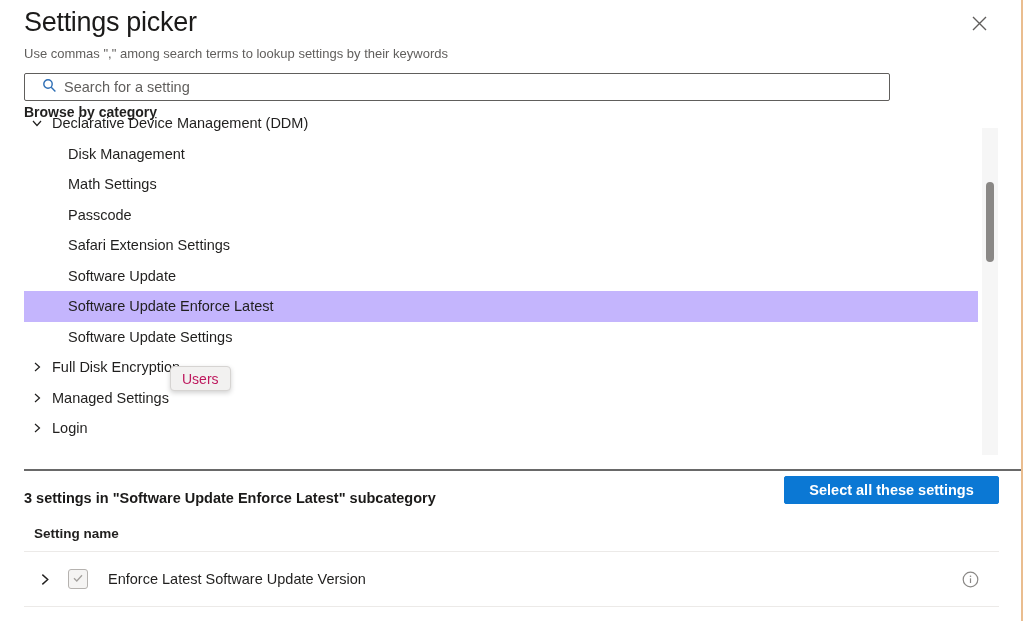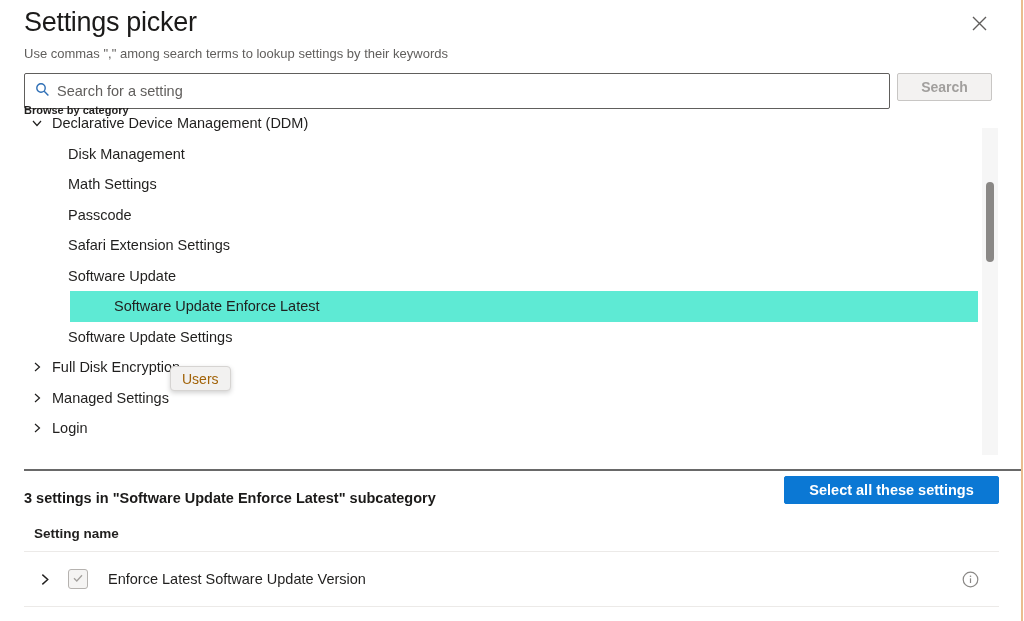--- a/index.html
+++ b/index.html
@@ -5,35 +5,35 @@
   * { margin:0; padding:0; box-sizing:border-box; }
   html,body { background:#fff; }
   body { font-family:"Liberation Sans", sans-serif; }
   .dialog { position:relative; width:1024px; height:621px; background:#ffffff; overflow:hidden; }
   .edge-line { position:absolute; top:0; bottom:0; right:1px; width:2px; background:#eabd8f; }
 
   .title { position:absolute; left:24px; top:7px; font-size:27px; font-weight:400; color:#1b1a19; letter-spacing:-0.3px; }
   .close-btn { position:absolute; left:967px; top:13px; width:24px; height:24px; display:flex; align-items:center; justify-content:center; cursor:pointer; background:none; border:none; }
   .subtitle { position:absolute; left:24px; top:46px; font-size:13px; color:#605e5c; }
 
-  .search-box { position:absolute; left:24px; top:73px; width:866px; height:36px; border:1px solid #605e5c; border-radius:2px; background:#fff; display:flex; align-items:center; padding-left:10px; }
+  .search-box { position:absolute; left:24px; top:73px; width:866px; height:28px; border:1px solid #605e5c; border-radius:2px; background:#fff; display:flex; align-items:center; padding-left:17px; }
   .search-box svg { flex:0 0 auto; }
   .search-box input { border:none; outline:none; flex:1; height:24px; margin-left:7px; font-size:14.5px; font-family:"Liberation Sans",sans-serif; color:#201f1e; background:transparent; }
   .search-box input::placeholder { color:#605e5c; opacity:1; }
   .search-btn { position:absolute; left:897px; top:73px; width:95px; height:28px; background:#f3f2f1; border:1px solid #c8c6c4; border-radius:2px; color:#a19f9d; font-size:14px; font-weight:600; font-family:"Liberation Sans",sans-serif; }
 
-  .browse-label { position:absolute; left:24px; top:104px; font-size:11px; font-weight:700; color:#201f1e; }
+  .browse-label { position:absolute; left:24px; top:104px; font-size:14px; font-weight:700; color:#201f1e; }
 
   .tree { position:absolute; left:24px; top:108px; width:954px; }
   .tree-row { height:30.5px; display:flex; align-items:center; font-size:14.5px; color:#201f1e; cursor:pointer; }
   .tree-row .chev { width:13px; height:13px; margin-left:6px; margin-right:9px; display:flex; align-items:center; justify-content:center; }
   .tree-row.child { padding-left:44px; }
-  .tree-row.selected { background:#5eead4;margin-left:46px; }
+  .tree-row.selected { background:#c4b5fd; }
 
-  .tooltip { position:absolute; left:170px; top:366px; height:25px; padding:0 11px; background:#f2f1f0; border:1px solid #d6d4d2; border-radius:4px; box-shadow:0 2px 5px rgba(0,0,0,0.18); display:flex; align-items:center; font-size:14px; color:#a16207; z-index:5; }
+  .tooltip { position:absolute; left:170px; top:366px; height:25px; padding:0 11px; background:#f2f1f0; border:1px solid #d6d4d2; border-radius:4px; box-shadow:0 2px 5px rgba(0,0,0,0.18); display:flex; align-items:center; font-size:14px; color:#be185d; z-index:5; }
 
   .scrollbar { position:absolute; left:982px; top:128px; width:16px; height:327px; background:#f6f6f6; }
   .scroll-thumb { position:absolute; left:4px; top:54px; width:8px; height:80px; background:#8a8886; border-radius:4px; cursor:grab; }
 
   .divider { position:absolute; left:24px; top:469px; width:997px; height:2px; background:#696969; }
 
   .summary { position:absolute; left:24px; top:490px; font-size:14.5px; font-weight:700; color:#1b1a19; }
   .select-all-btn { position:absolute; left:784px; top:476px; width:215px; height:28px; background:#0b78d4; border:1px solid #0b78d4; border-radius:2px; color:#ffffff; font-size:14.5px; font-weight:700; font-family:"Liberation Sans",sans-serif; cursor:pointer; }
 
   .col-header { position:absolute; left:34px; top:526px; font-size:13.5px; font-weight:700; color:#201f1e; }
@@ -62,21 +62,20 @@
 
   <div class="search-box">
     <span>
       <svg width="15" height="15" viewBox="0 0 15 15">
           <circle cx="6" cy="6" r="4.2" fill="none" stroke="#2d6eb5" stroke-width="1.4"></circle>
           <path d="M9.2 9.2 L13.4 13.4" stroke="#2d6eb5" stroke-width="1.4"></path>
         </svg>
     </span>
     <input type="text" placeholder="Search for a setting" style="">
   </div>
-  <button class="search-btn">Search</button>
 
   <div class="browse-label">Browse by category</div>
 
   <div class="tree">
     <div class="tree-row">
       <span class="chev">
         <svg width="12" height="12" viewBox="0 0 12 12">
             <path d="M2 4 L6 8.5 L10 4" fill="none" stroke="#201f1e" stroke-width="1.2"></path>
           </svg>
       </span>

